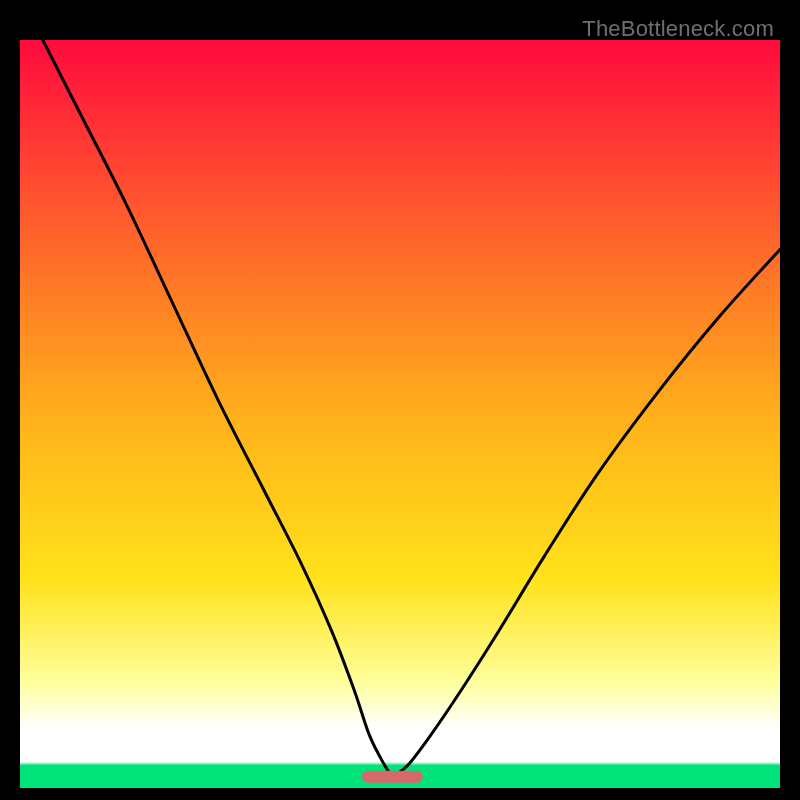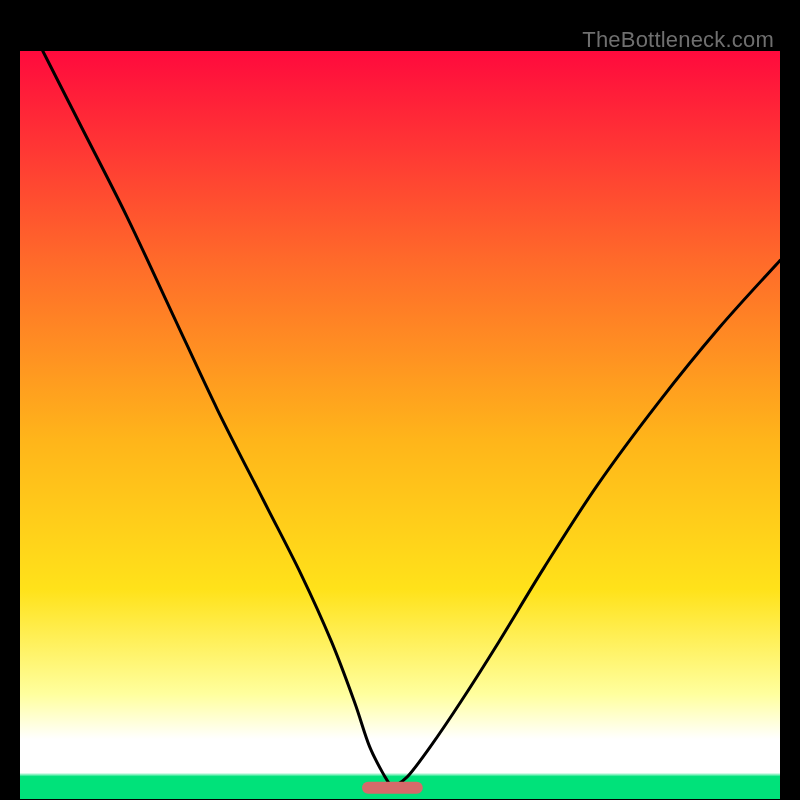--- a/index.html
+++ b/index.html
@@ -7,21 +7,21 @@
     padding: 0;
     width: 800px;
     height: 800px;
     background: #000;
     overflow: hidden;
     font-family: Arial, Helvetica, sans-serif;
   }
   .frame {
     position: absolute;
     left: 10px;
-    top: 21px;
+    top: 10px;
     width: 780px;
     height: 780px;
     background: #000;
   }
   .plot {
     position: absolute;
     left: 10px;
     top: 30px;
     width: 760px;
     height: 748px;

